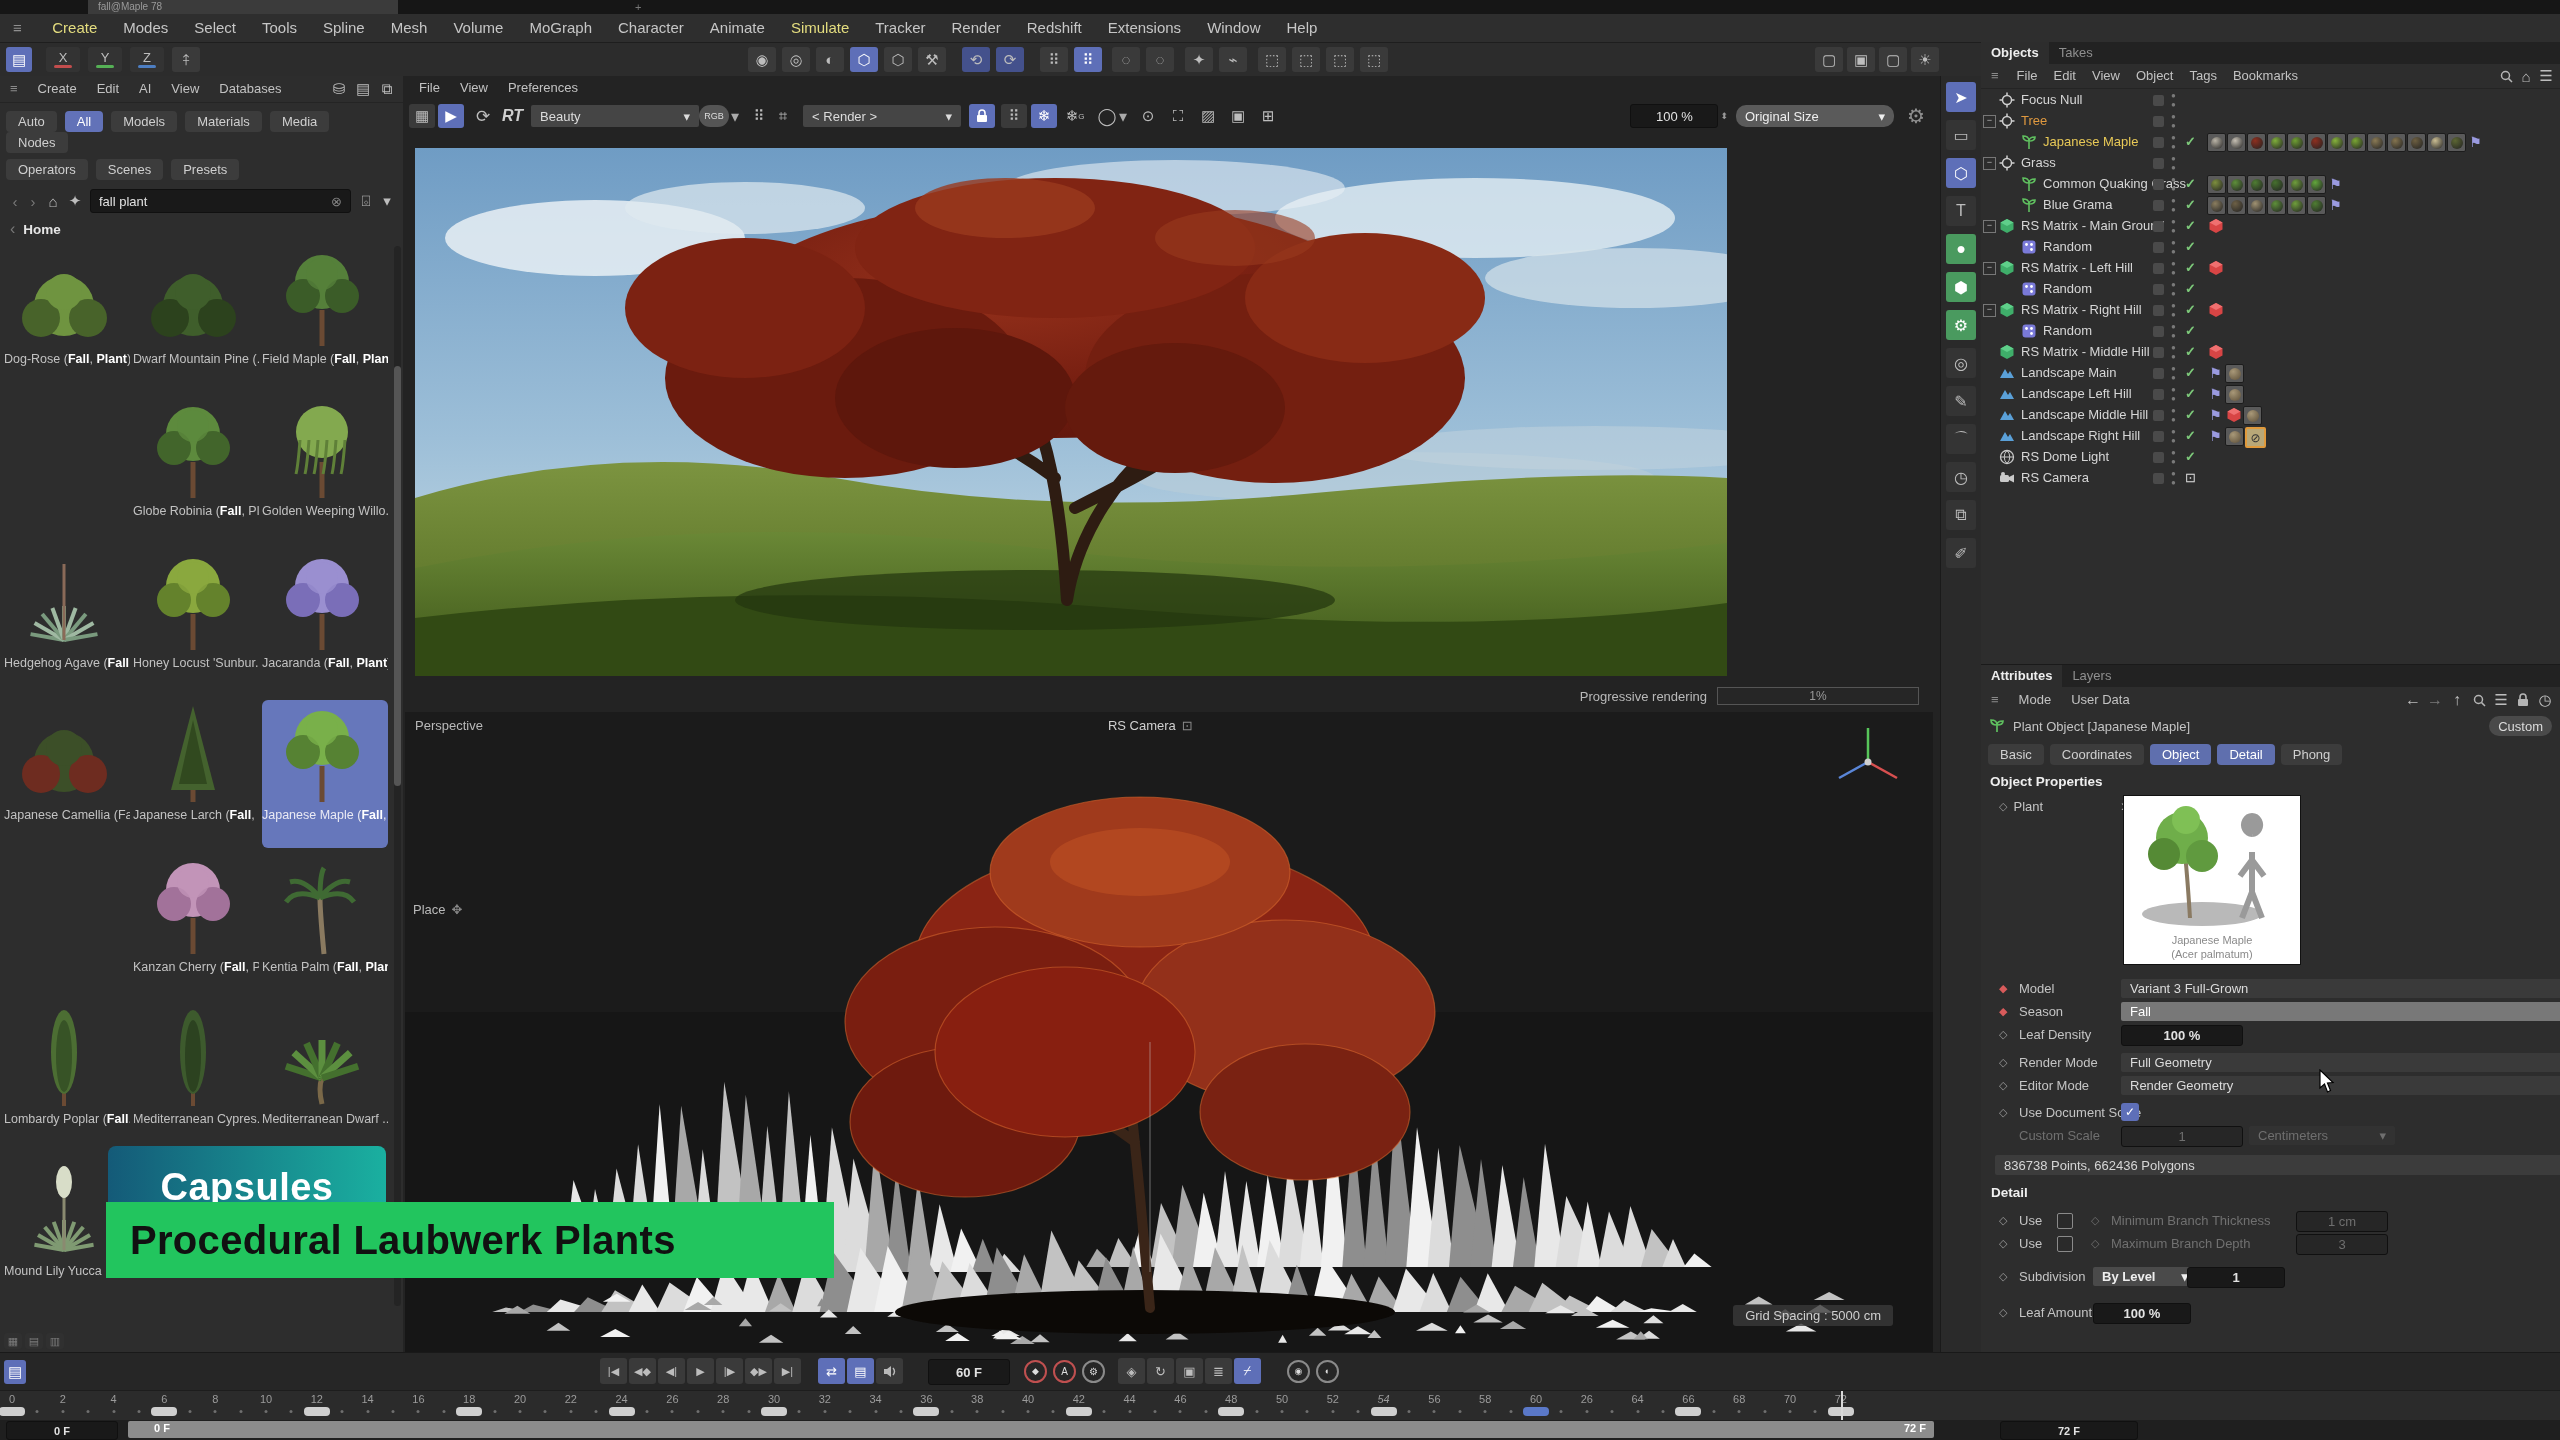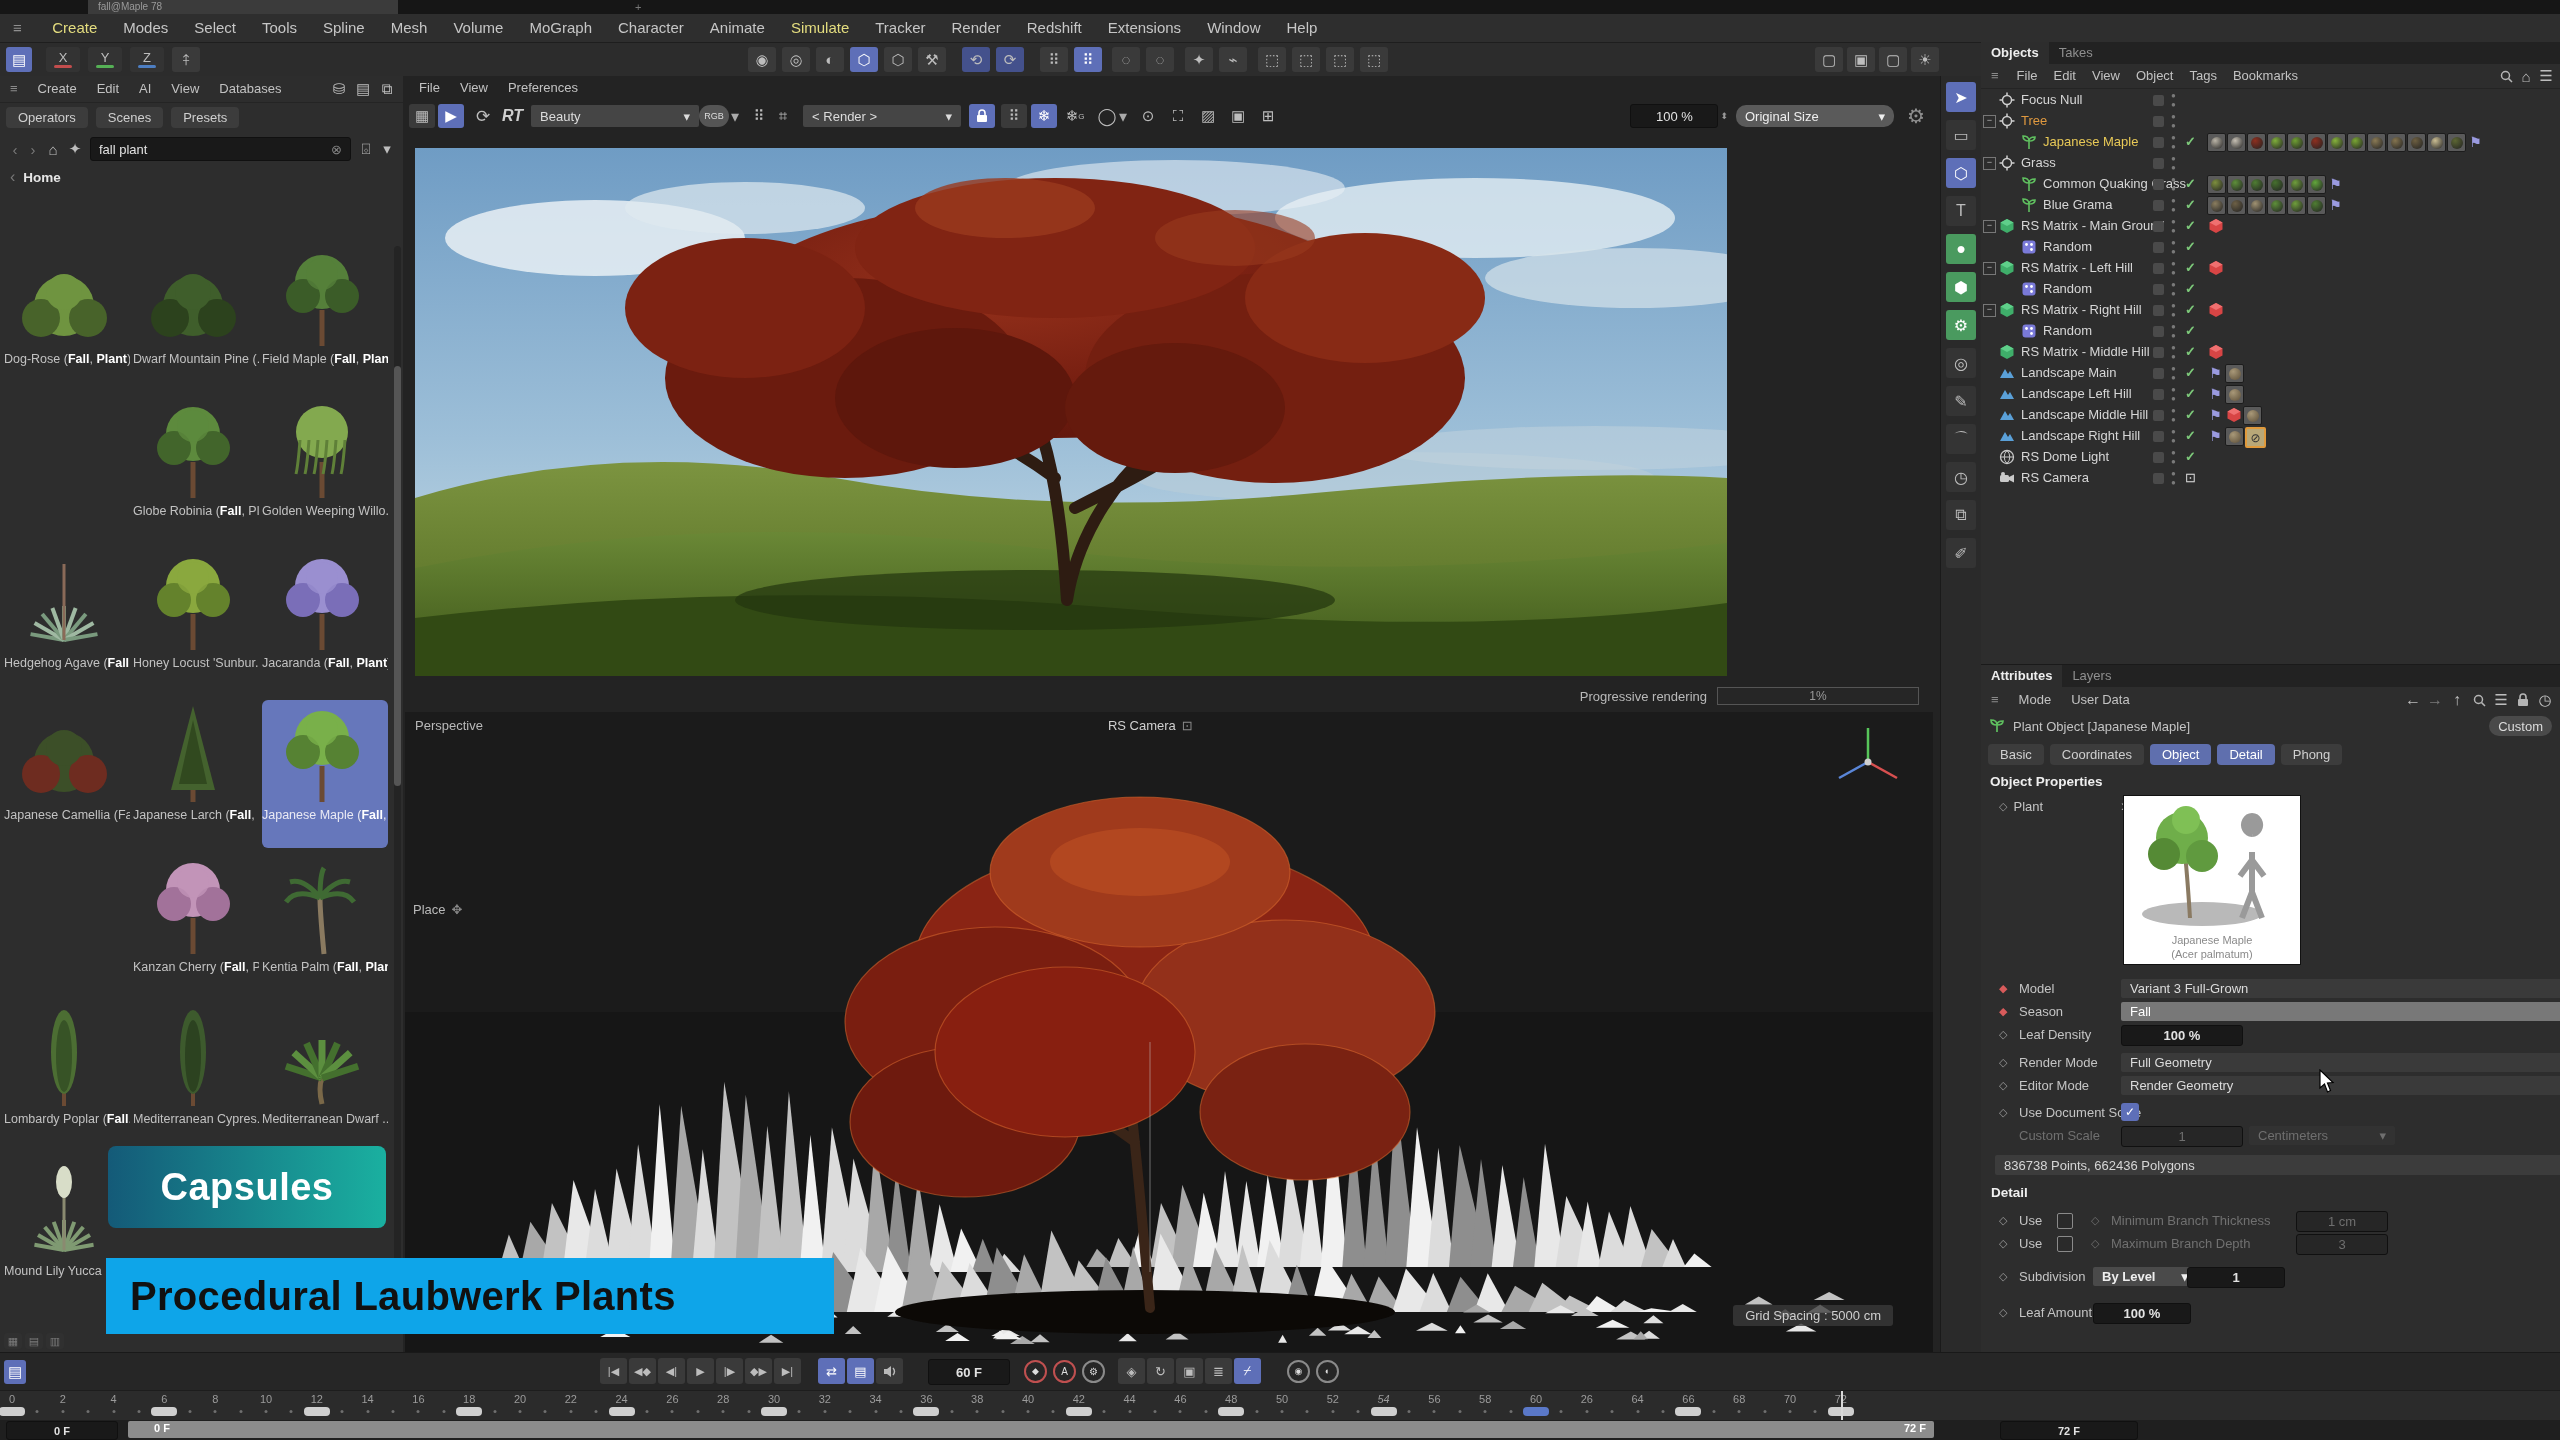--- a/index.html
+++ b/index.html
@@ -73,20 +73,21 @@
 
   <div class="abs" style="left:0;top:76px;width:403px;height:1276px;background:#2d2d2d;border-right:1px solid #1a1a1a;">
     <div class="row" style="height:26px;border-bottom:1px solid #242424;">
       <span class="smenu" style="color:#8a8a8a;">≡</span>
       <span id="asset-menus"><span class="smenu">Create</span><span class="smenu">Edit</span><span class="smenu">AI</span><span class="smenu">View</span><span class="smenu">Databases</span></span>
       <span style="flex:1"></span>
       <span class="ico" style="width:20px;height:18px;margin-right:4px;background:none;">⛁</span>
       <span class="ico" style="width:20px;height:18px;margin-right:4px;background:none;">▤</span>
       <span class="ico" style="width:20px;height:18px;margin-right:6px;background:none;">⧉</span>
     </div>
+    <div style="padding:8px 6px 2px 6px;" id="asset-filters-1"><span class="chip">Auto</span><span class="chip on">All</span><span class="chip">Models</span><span class="chip">Materials</span><span class="chip">Media</span><span class="chip">Nodes</span></div>
     <div style="padding:4px 6px 6px 6px;" id="asset-filters-2"><span class="chip">Operators</span><span class="chip">Scenes</span><span class="chip">Presets</span></div>
     <div class="row" style="height:30px;padding:0 6px;">
       <span class="ico dim" style="width:18px;background:none;">‹</span>
       <span class="ico dim" style="width:18px;background:none;">›</span>
       <span class="ico" style="width:22px;background:none;">⌂</span>
       <span class="ico" style="width:22px;background:none;">✦</span>
       <div class="field" style="flex:1;height:22px;justify-content:flex-start;padding:0 8px;margin:0 4px;">
         <span>fall plant</span>
         <span style="flex:1"></span>
         <span style="color:#888;">⊗</span>
@@ -1324,17 +1325,17 @@
     <div class="abs field" style="left:2000px;top:1px;width:136px;height:17px;font-size:11px;font-weight:bold;">
       <span>72 F</span>
       </div>
   </div>
 
   <div class="abs ico on" style="left:4px;top:1360px;width:22px;height:24px;">▤</div>
 
   <div class="abs" id="capsules-badge" style="left: 108px; top: 1146px; width: 278px; height: 82px; border-radius: 8px; display: flex; align-items: center; justify-content: center; z-index: 50; background: linear-gradient(90deg, rgb(20, 90, 120), rgb(26, 176, 160));">
     <span style="color:#fff;font-size:38px;font-weight:bold;letter-spacing:0.5px;">Capsules</span>
   </div>
-  <div class="abs" style="left:106px;top:1258px;width:728px;height:76px;background:#0ea5e9;display:flex;align-items:center;z-index:50;">
+  <div class="abs" style="left:106px;top:1202px;width:728px;height:76px;background:#22c55e;display:flex;align-items:center;z-index:50;">
     <span style="color:#111;font-size:40px;font-weight:800;padding-left:24px;letter-spacing:0.3px;">Procedural Laubwerk Plants</span>
   </div>
 
 </div>
 
 </body></html>

